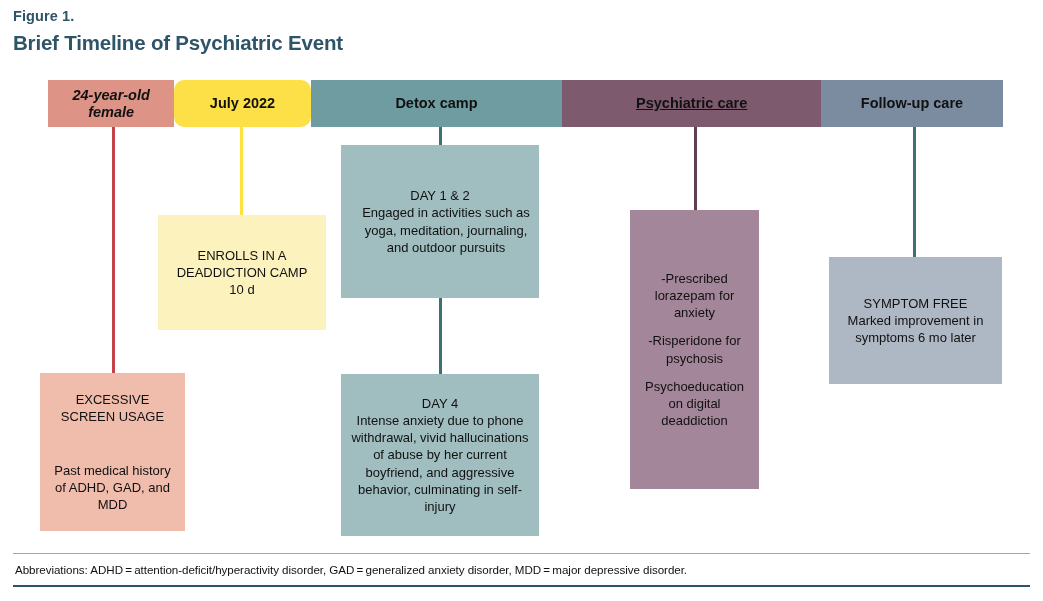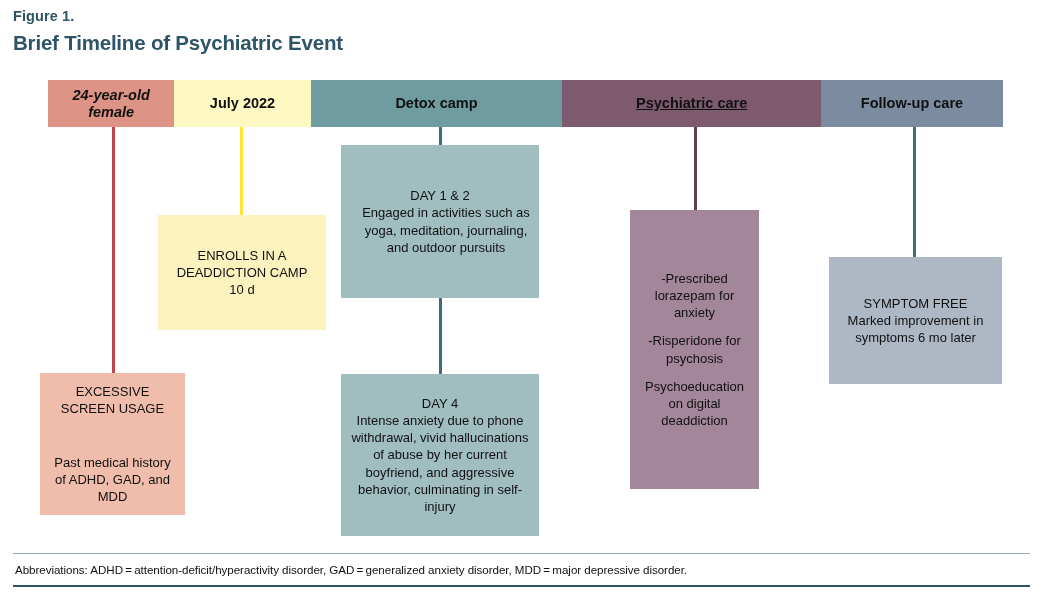--- a/index.html
+++ b/index.html
@@ -73,42 +73,42 @@
 
 <div id="figure-root">
 
   <div class="fig-label">Figure 1.</div>
   <div class="fig-title">Brief Timeline of Psychiatric Event</div>
 
   <div class="phase-bar">
     <div class="phase" style="width:127px;background:#DD9486;font-style:italic;">
       <span>24-year-old female</span>
     </div>
-    <div class="phase" style="width:137px;background:#fef9c3;">
+    <div class="phase" style="width:137px;background:#fde047;border-radius:10px;">
       <span>July 2022</span>
     </div>
     <div class="phase" style="width:253px;background:#6E9CA0;">
       <span>Detox camp</span>
     </div>
     <div class="phase" style="width:260px;background:#7E5A6E;text-decoration:underline;">
       <span>Psychiatric care</span>
     </div>
     <div class="phase" style="width:183px;background:#7C8CA0;">
       <span>Follow-up care</span>
     </div>
   </div>
 
   <div class="connector" style="left:112px;top:127px;height:246px;background:#C0444A;"></div>
   <div class="connector" style="left:240px;top:127px;height:88px;background:#FFE23D;"></div>
   <div class="connector" style="left:439px;top:127px;height:18px;background:#3D7075;"></div>
   <div class="connector" style="left:439px;top:298px;height:76px;background:#3D7075;"></div>
   <div class="connector" style="left:694px;top:127px;height:83px;background:#5E4050;"></div>
   <div class="connector" style="left:913px;top:127px;height:130px;background:#3D7075;"></div>
 
-  <div class="tl-box" style="left:40px;top:373px;width:145px;height:142px;background:#F0BCAB;gap:37px;">
+  <div class="tl-box" style="left:40px;top:373px;width:145px;height:158px;background:#F0BCAB;gap:37px;">
     <div class="head">EXCESSIVE SCREEN USAGE</div>
     <div class="para">Past medical history of ADHD, GAD, and MDD</div>
   </div>
 
   <div class="tl-box" style="left:158px;top:215px;width:168px;height:115px;background:#FCF2BE;">
     <div class="head">ENROLLS IN A DEADDICTION CAMP</div>
     <div class="para">10 d</div>
   </div>
 
   <div class="tl-box" style="left:341px;top:145px;width:198px;height:153px;background:#A0BDC0;">

